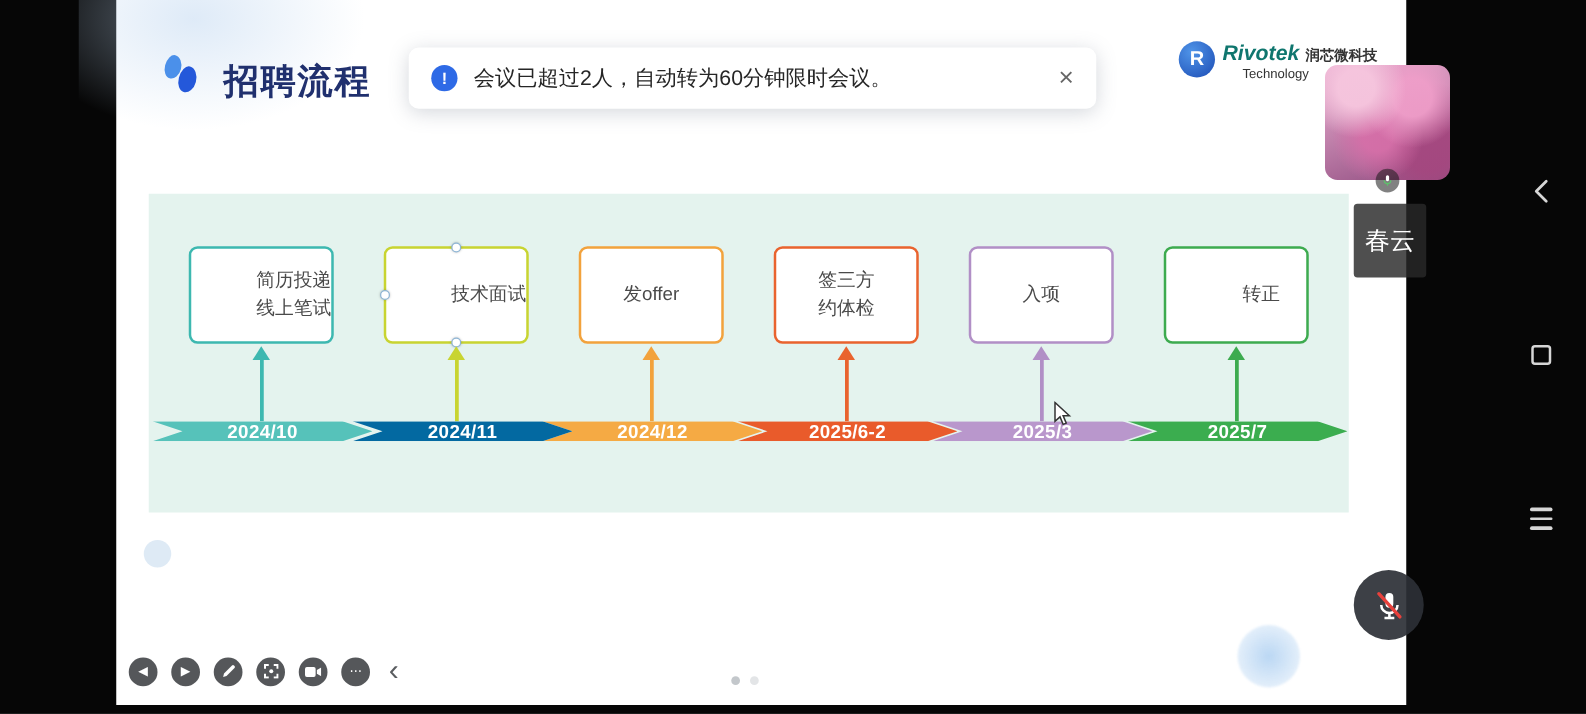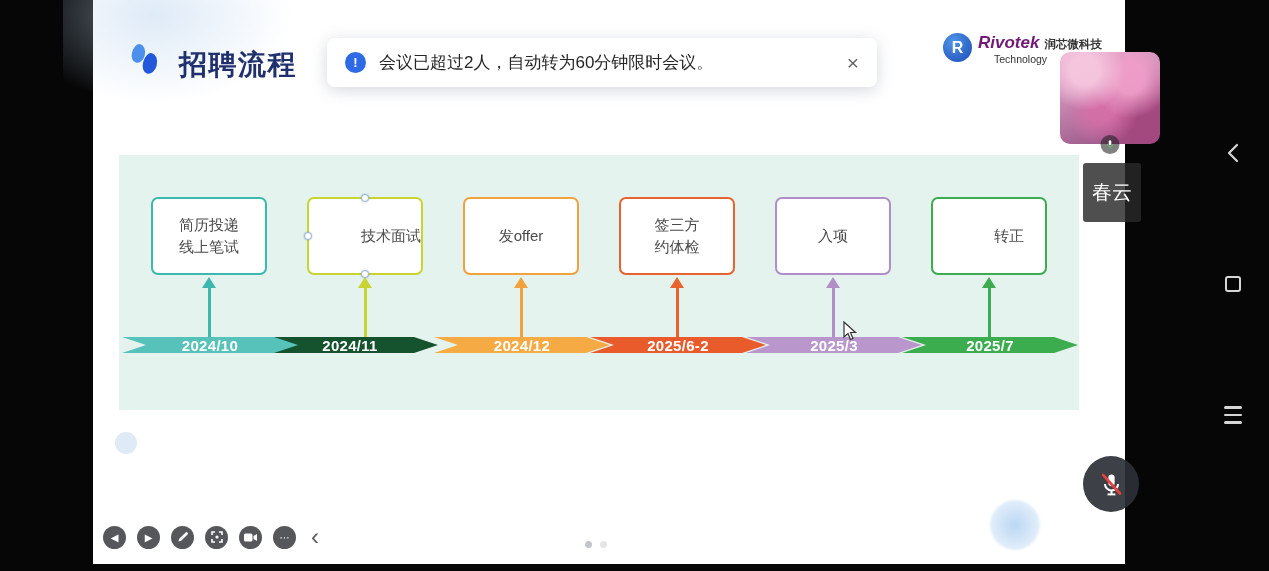--- a/index.html
+++ b/index.html
@@ -30,21 +30,21 @@
     font-weight:bold; display:flex; align-items:center; justify-content:center; flex:0 0 auto; }
   .banner-text { margin-left:13px; font-size:17px; color:#262626; }
   .banner-close { margin-left:auto; font-size:21px; color:#666; line-height:1; cursor:pointer; }
 
   
   .brand { position:absolute; left:850px; top:33px; display:flex; align-items:flex-start; }
   .brand-icon { width:29px; height:29px; border-radius:50%; background:radial-gradient(circle at 35% 30%, #4f94e8, #1c4cb4);
     color:#fff; font-weight:bold; font-size:16px; display:flex; align-items:center; justify-content:center; }
   .brand-text { margin-left:6px; }
   .brand-row { display:flex; align-items:baseline; }
-  .brand-name { color:#701a75; font-size:17px; font-weight:bold; font-style:italic; }
+  .brand-name { color:#0f766e; font-size:17px; font-weight:bold; font-style:italic; }
   .brand-cn { margin-left:5px; color:#333; font-size:11.5px; font-weight:bold; }
   .brand-sub { margin-left:16px; color:#333; font-size:10.5px; }
 
   
   .band { position:absolute; left:26px; top:155px; width:960px; height:255px; background:#e4f3ee; }
   .stage { position:absolute; top:0; width:160px; height:100%; }
   .stage-box { position:relative; width:116px; height:78px; margin:42px auto 0; background:#fff;
     border:2px solid #999; border-radius:7px; display:flex; align-items:center; justify-content:center; }
   .stage-label { font-size:15px; color:#4a4a4a; text-align:center; white-space:pre-line; line-height:1.5; }
   .arrow { position:absolute; left:0; top:122px; width:100%; display:flex; flex-direction:column; align-items:center; }
@@ -126,21 +126,21 @@
           <span class="brand-name">Rivotek</span>
           <span class="brand-cn">润芯微科技</span>
         </span>
         <span class="brand-sub" style="display:block">Technology</span>
       </span>
     </div>
 
     <div class="band">
 
       <div class="stage" style="left:10px">
-        <div class="stage-box" style="border-color: rgb(61, 184, 176);">
+        <div class="stage-box" style="border-color: rgb(61, 184, 176); justify-content: flex-end;">
           <span class="stage-label">简历投递
 线上笔试</span>
         </div>
         <div class="arrow">
           <div class="arrow-head" style="border-bottom-color: rgb(61, 184, 176);"></div>
           <div class="arrow-shaft" style="background: rgb(61, 184, 176);"></div>
         </div>
       </div>
 
       <div class="stage" style="left:166px">
@@ -193,21 +193,21 @@
         </div>
         <div class="arrow">
           <div class="arrow-head" style="border-bottom-color: rgb(61, 171, 79);"></div>
           <div class="arrow-shaft" style="background: rgb(61, 171, 79);"></div>
         </div>
       </div>
 
       <div class="ribbon" style="left: 3px; z-index: 9; background: rgb(86, 194, 186);">
         <span class="ribbon-date">2024/10</span>
         </div>
-      <div class="ribbon" style="left: 143px; z-index: 8; background: #14532d;">
+      <div class="ribbon" style="left: 163px; z-index: 8; background: #0369a1;">
         <span class="ribbon-date">2024/11</span>
         </div>
       <div class="ribbon" style="left: 315px; z-index: 7; background: rgb(245, 170, 68);">
         <span class="ribbon-date">2024/12</span>
         </div>
       <div class="ribbon" style="left: 471px; z-index: 6; background: rgb(233, 91, 43);">
         <span class="ribbon-date">2025/6-2</span>
         </div>
       <div class="ribbon" style="left: 627px; z-index: 5; background: rgb(185, 151, 204);">
         <span class="ribbon-date">2025/3</span>

